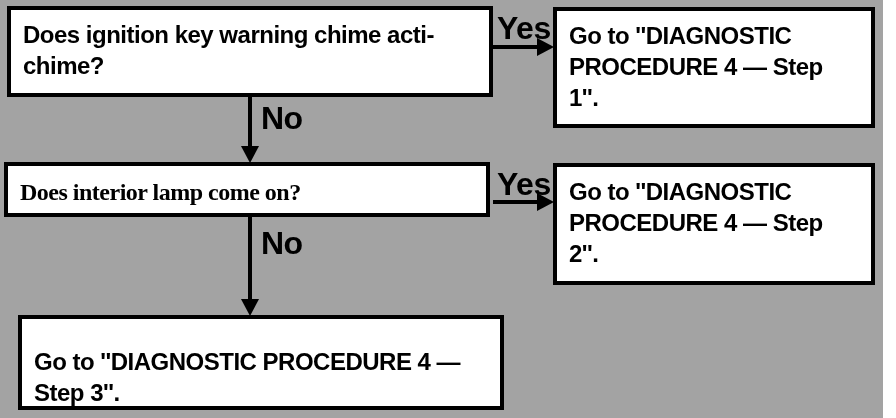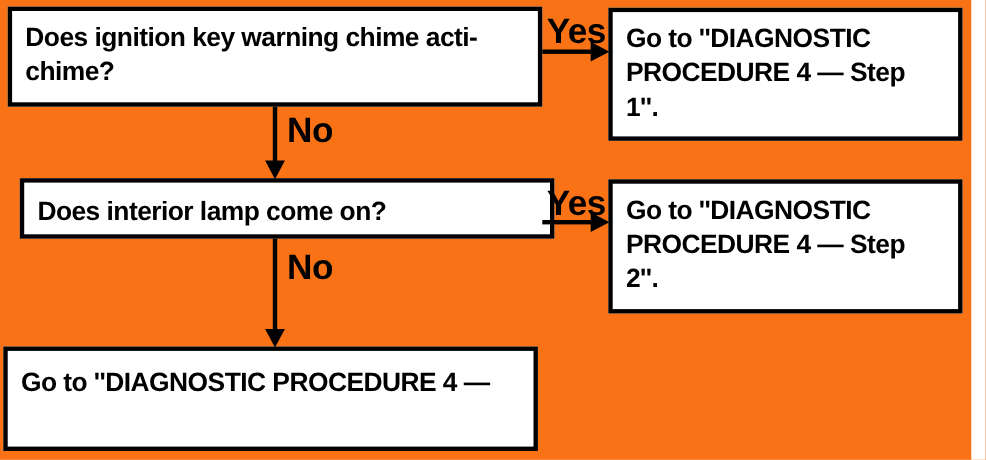--- a/index.html
+++ b/index.html
@@ -6,21 +6,21 @@
   body {
     width: 896px; height: 418px;
     background: #ffffff;
     font-family: "Liberation Sans", sans-serif;
     color: #000000;
     overflow: hidden;
   }
   #canvas {
     position: relative;
     width: 883px; height: 418px;
-    background: #f97316;
+    background: #a3a3a3;
   }
   .box {
     position: absolute;
     box-sizing: border-box;
     border: 4px solid #000000;
     background: #ffffff;
     font-weight: bold;
     font-size: 24px;
     line-height: 31px;
     letter-spacing: -0.5px;
@@ -45,23 +45,23 @@
   .arrowhead-down {
     position: absolute; width: 0; height: 0;
     border-left: 9px solid transparent;
     border-right: 9px solid transparent;
     border-top: 17px solid #000000;
   }
 
   
   #node-q1 { left: 7px;   top: 6px;   width: 486px; height: 91px; }
   #node-r1 { left: 553px; top: 7px;   width: 322px; height: 121px; }
-  #node-q2 { left: 18px;   top: 162px; width: 486px; height: 55px;  padding-top: 11px; }
+  #node-q2 { left: 4px;   top: 162px; width: 486px; height: 55px;  padding-top: 11px; font-family: Liberation Serif, serif; }
   #node-r2 { left: 553px; top: 163px; width: 322px; height: 122px; }
-  #node-r3 { left: 3px;   top: 315px; width: 486px; height: 95px;  padding-top: 13px; }
+  #node-r3 { left: 18px;   top: 315px; width: 486px; height: 95px;  padding-top: 27px; }
 
   
   #edge-yes1-line  { left: 493px; top: 45px;  width: 45px; }
   #edge-yes1-head  { left: 537px; top: 38px; }
   #edge-yes1-label { left: 497px; top: 12px; }
 
   #edge-no1-line   { left: 248px; top: 97px;  height: 50px; }
   #edge-no1-head   { left: 241px; top: 146px; }
   #edge-no1-label  { left: 261px; top: 102px; }
 
@@ -94,20 +94,21 @@
   </div>
 
   <div class="box" id="node-r2">
     <div class="line">Go to ''DIAGNOSTIC</div>
     <div class="line">PROCEDURE 4 — Step</div>
     <div class="line">2''.</div>
   </div>
 
   <div class="box" id="node-r3">
     <div class="line">Go to ''DIAGNOSTIC PROCEDURE 4 —</div>
+    <div class="line">Step 3''.</div>
   </div>
 
   <div class="hline" id="edge-yes1-line"></div>
   <div class="arrowhead-right" id="edge-yes1-head"></div>
   <div class="edge-label" id="edge-yes1-label">Yes</div>
 
   <div class="vline" id="edge-no1-line"></div>
   <div class="arrowhead-down" id="edge-no1-head"></div>
   <div class="edge-label" id="edge-no1-label">No</div>
 

